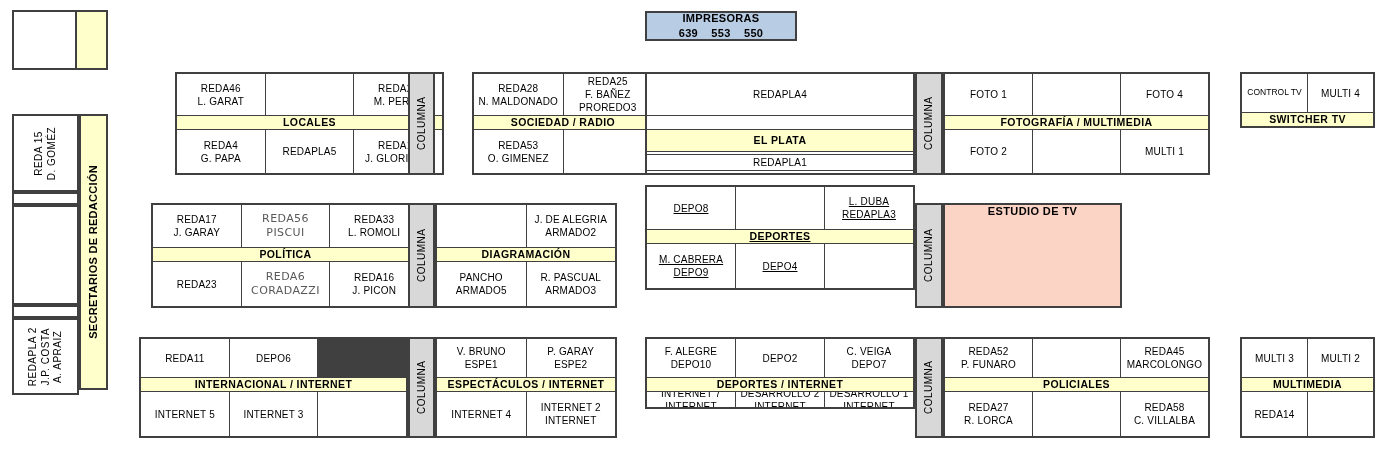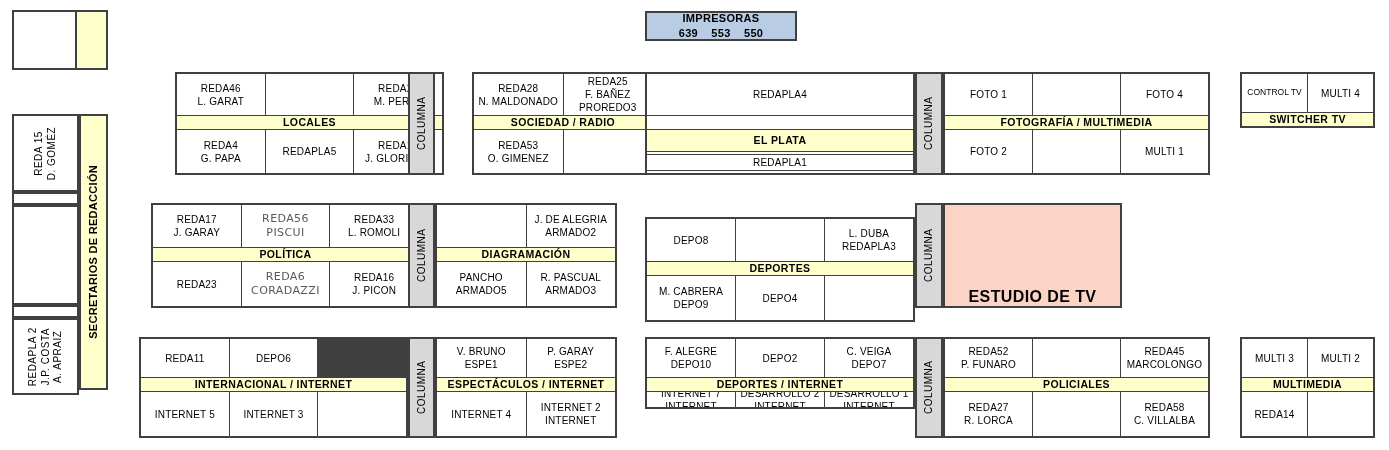--- a/index.html
+++ b/index.html
@@ -28,22 +28,22 @@
     display:flex; align-items:center; justify-content:center; overflow:visible;
   }
   .vtext {
     transform:rotate(-90deg); transform-origin:center;
     white-space:pre; text-align:center; font-size:10px; letter-spacing:.5px; line-height:1.25;
   }
   .vtext.multi { white-space:pre-line; }
   .estudio {
     position:absolute; box-sizing:border-box; background:var(--estudio-pink,#fbd4c6);
     border:2px solid var(--line-dark,#404040);
-    display:flex; align-items:flex-end; justify-content:center;
-    font-weight:bold; font-size:16px; letter-spacing:.4px;
+    display:flex; align-items:flex-start; justify-content:center;
+    font-weight:bold; font-size:11px; letter-spacing:.4px;
   }
   .plainbox { position:absolute; box-sizing:border-box; background:#fff; border:2px solid var(--line-dark,#404040); }
   .deskv { display:flex; align-items:center; justify-content:center; overflow:visible; }
   .secretarios {
     position:absolute; box-sizing:border-box; background:var(--band-yellow,#ffffcc);
     border:2px solid var(--line-dark,#404040);
     display:flex; align-items:center; justify-content:center; overflow:visible;
   }
   .secretarios .vtext { font-weight:bold; font-size:11px; letter-spacing:.3px; }
   .printers {
@@ -170,21 +170,21 @@
     <div class="cell"></div>
     <div class="cell">J. DE ALEGRIA
 ARMADO2</div>
     <div class="cell band">DIAGRAMACIÓN</div>
     <div class="cell">PANCHO
 ARMADO5</div>
     <div class="cell">R. PASCUAL
 ARMADO3</div>
   </div>
 
-  <div class="block" style="left:645px;top:217px;width:270px;height:105px;grid-template-columns:repeat(3,1fr);grid-template-rows:42px 13px 1fr;">
+  <div class="block" style="left:645px;top:185px;width:270px;height:105px;grid-template-columns:repeat(3,1fr);grid-template-rows:42px 13px 1fr;text-decoration:underline;">
     <div class="cell">DEPO8</div>
     <div class="cell"></div>
     <div class="cell">L. DUBA
 REDAPLA3</div>
     <div class="cell band">DEPORTES</div>
     <div class="cell">M. CABRERA
 DEPO9</div>
     <div class="cell">DEPO4</div>
     <div class="cell"></div>
   </div>

